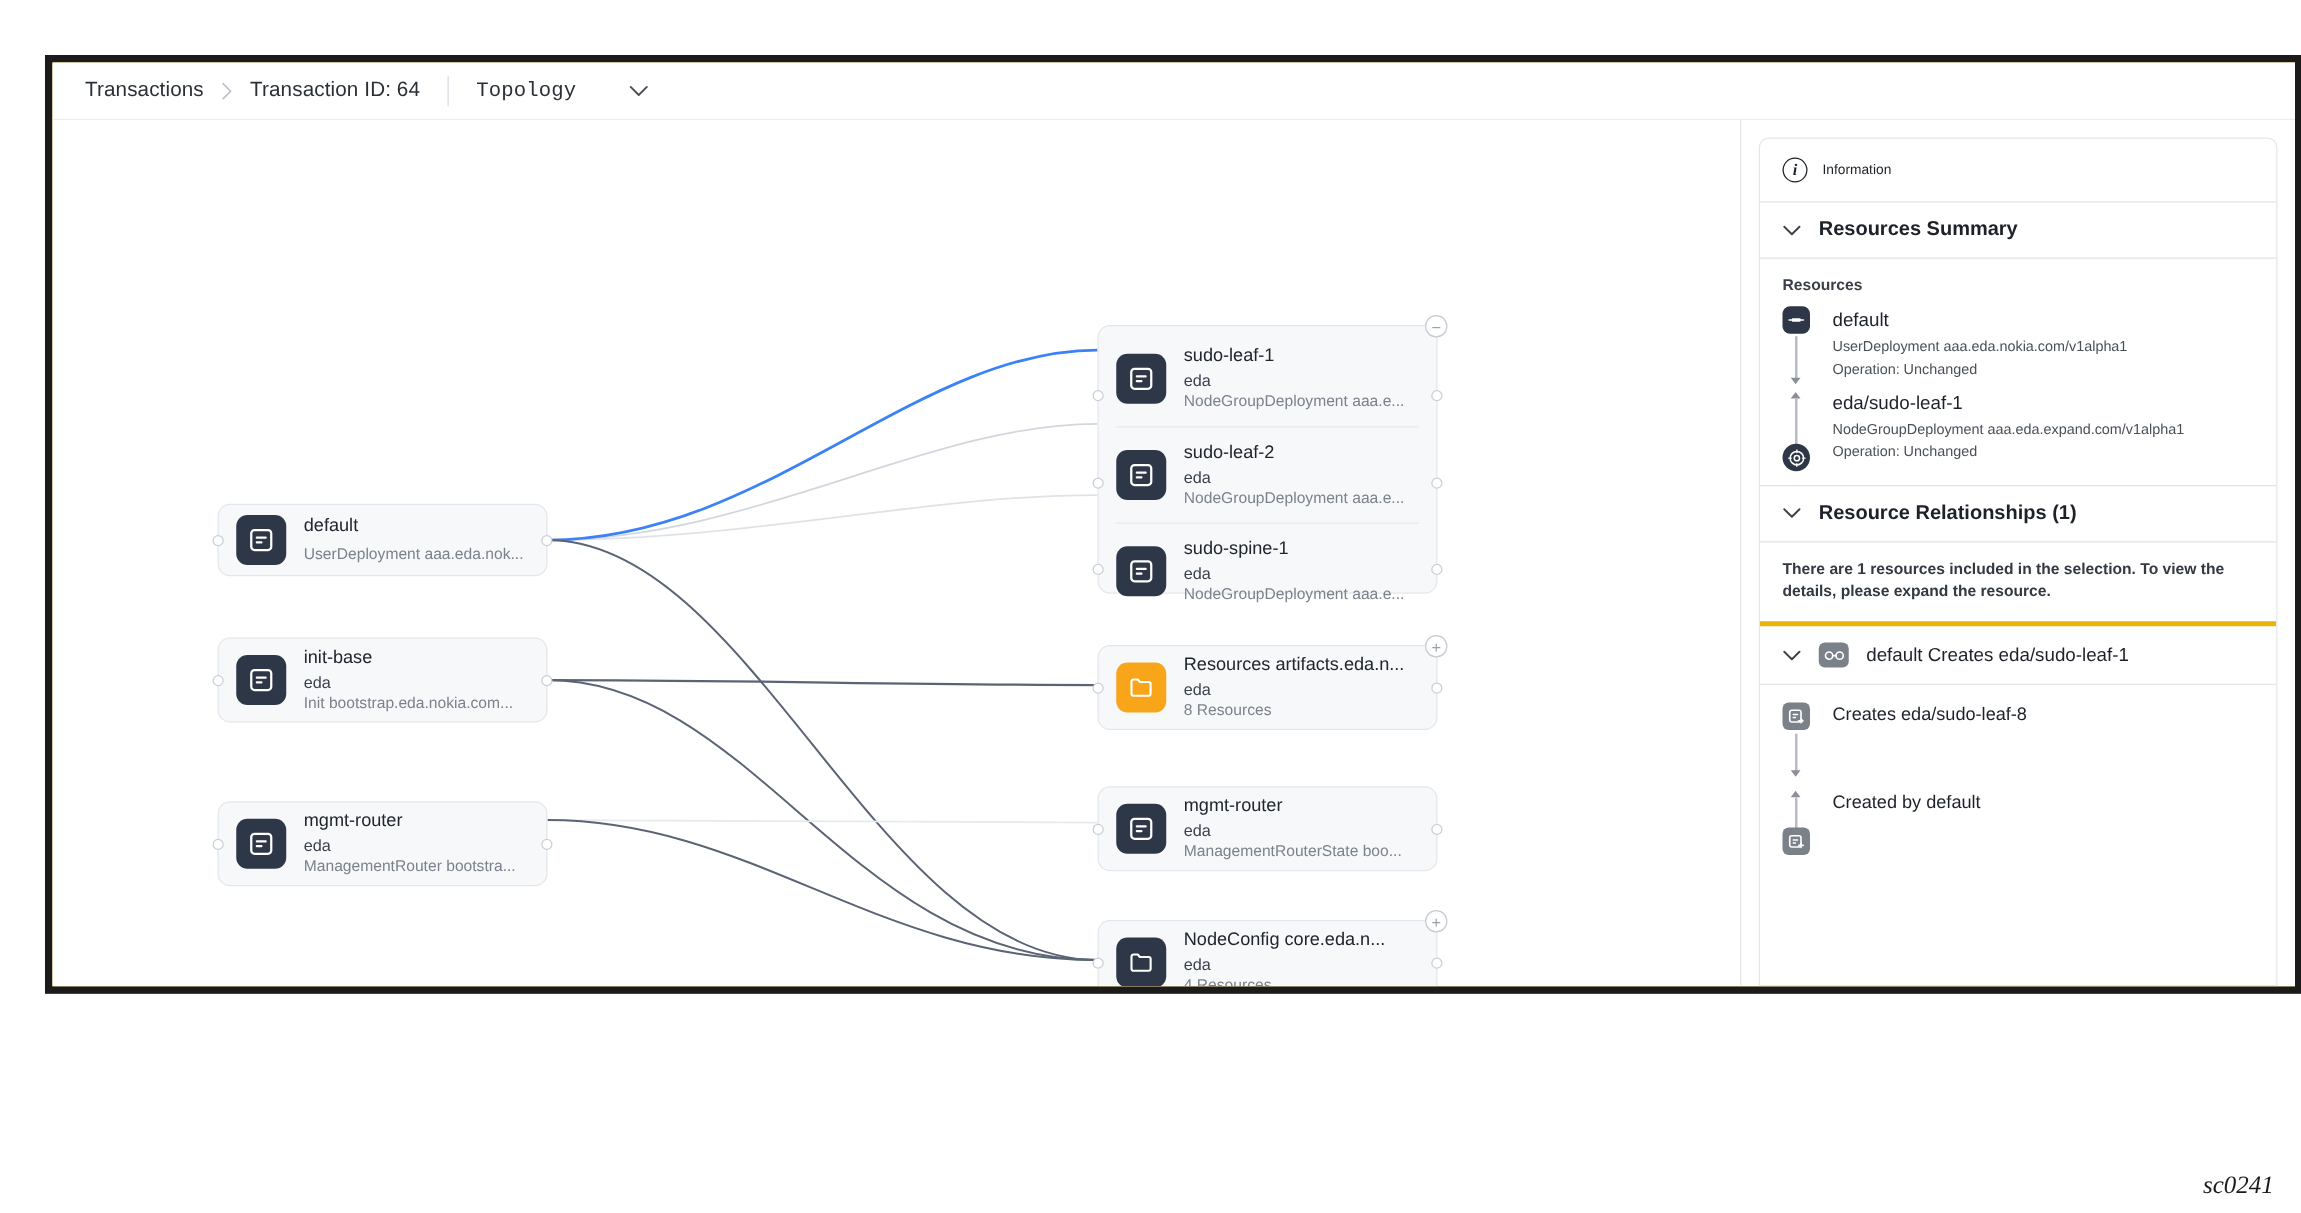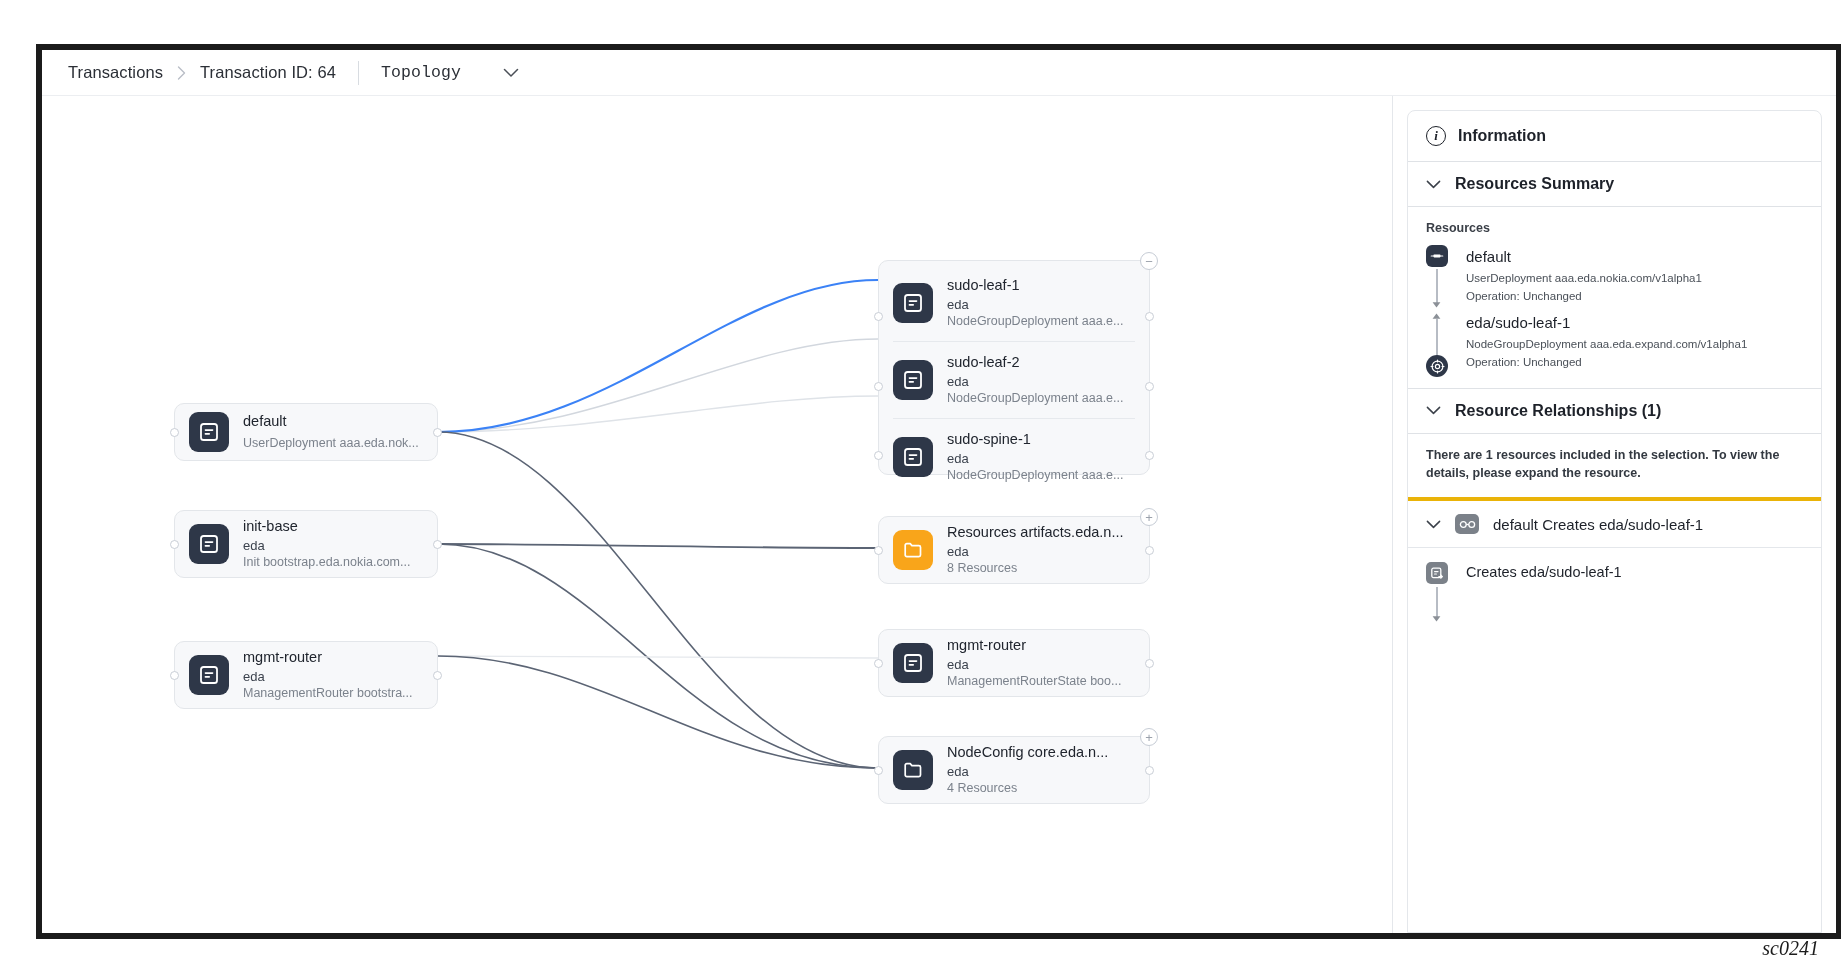--- a/index.html
+++ b/index.html
@@ -8,21 +8,21 @@
     background: #ffffff;
     font-family: "Liberation Sans", sans-serif;
     overflow: hidden;
   }
   #root { position: relative; width: 1841px; height: 970px; background:#fff; }
 
   
   .app-frame {
     position: absolute;
     left: 36px; top: 44px;
-    width: 1806px; height: 895px;
+    width: 1806px; height: 751px;
     border: 6px solid #1b1b1b;
     background: #eab308;
   }
   .app-inner { position:absolute; inset:0; background:#fff; overflow:hidden; }
 
   
   .breadcrumb-bar {
     position: absolute; left:0; top:0; right:0; height: 46px;
     background:#fff; border-bottom:1px solid #eceef1;
     display:flex; align-items:center; padding-left: 26px;
@@ -113,21 +113,21 @@
   .info-card {
     margin: 14px 14px 0 14px;
     border:1px solid #e4e7eb; border-radius:8px 8px 0 0;
     background:#fff; flex:1 1 auto; overflow:hidden;
     display:flex; flex-direction:column;
   }
   .panel-header {
     display:flex; align-items:center; gap:12px;
     padding: 15px 18px; border-bottom:1px solid #dfe2e6;
   }
-  .panel-header .title { font-size:16px; font-weight:700; color:#1d2129; }
+  .panel-header .title { font-size:11px; font-weight:400; color:#1d2129; }
   .info-circle {
     width:20px; height:20px; border-radius:50%; border:1.6px solid #1d2129;
     display:flex; align-items:center; justify-content:center;
     font-size:13px; font-weight:700; color:#1d2129; font-style:italic;
     font-family:"Liberation Serif", serif;
   }
   .section-header {
     display:flex; align-items:center; gap:14px;
     padding: 13px 18px; border-bottom:1px solid #dfe2e6;
     cursor:pointer;
@@ -503,23 +503,40 @@
                       <rect x="4" y="5" width="4.6" height="1.2" rx=".6" fill="#fff"></rect>
                       <rect x="4" y="7.4" width="3" height="1.2" rx=".6" fill="#fff"></rect>
                       <path d="M8.8 10.6 h3.4 M10.7 9 l1.7 1.6 -1.7 1.6" fill="none" stroke="#fff" stroke-width="1.2" stroke-linecap="round" stroke-linejoin="round"></path>
                     </svg>
               </span>
               <span class="vline" style="top:25px; height:30px;"></span>
               <svg style="position:absolute; left:5px; top:52px;" width="11" height="8" viewBox="0 0 11 8">
                     <path d="M5.5 7.4 L1.6 2.2 H9.4 Z" fill="#8b9097"></path>
                   </svg>
             </div>
-            <div class="rel-label">Creates eda/sudo-leaf-1</div>
-          </div>
-
+            <div class="rel-label">Creates eda/sudo-leaf-8</div>
+          </div>
+
+          <div class="rel-line">
+            <div class="rel-gutter" style="height:60px;">
+              <svg style="position:absolute; left:5px; top:0;" width="11" height="8" viewBox="0 0 11 8">
+                    <path d="M5.5 .6 L9.4 5.8 H1.6 Z" fill="#8b9097"></path>
+                  </svg>
+              <span class="vline" style="top:6px; height:26px;"></span>
+              <span class="sq-chip" style="position:absolute; top:30px; left:0;">
+                <svg width="14" height="14" viewBox="0 0 14 14">
+                      <rect x="1.8" y="2.6" width="9" height="9" rx="1.6" fill="none" stroke="#fff" stroke-width="1.3"></rect>
+                      <rect x="4" y="5.4" width="4.6" height="1.2" rx=".6" fill="#fff"></rect>
+                      <rect x="4" y="7.8" width="3" height="1.2" rx=".6" fill="#fff"></rect>
+                      <path d="M10.8 8.6 v3.4 M9.1 10.3 h3.4" stroke="#fff" stroke-width="1.3" stroke-linecap="round"></path>
+                    </svg>
+              </span>
+            </div>
+            <div class="rel-label">Created by default</div>
+          </div>
         </div>
 
       </div>
     </div>
 
   </div>
   </div>
 
   <div class="watermark">sc0241</div>
 </div>

